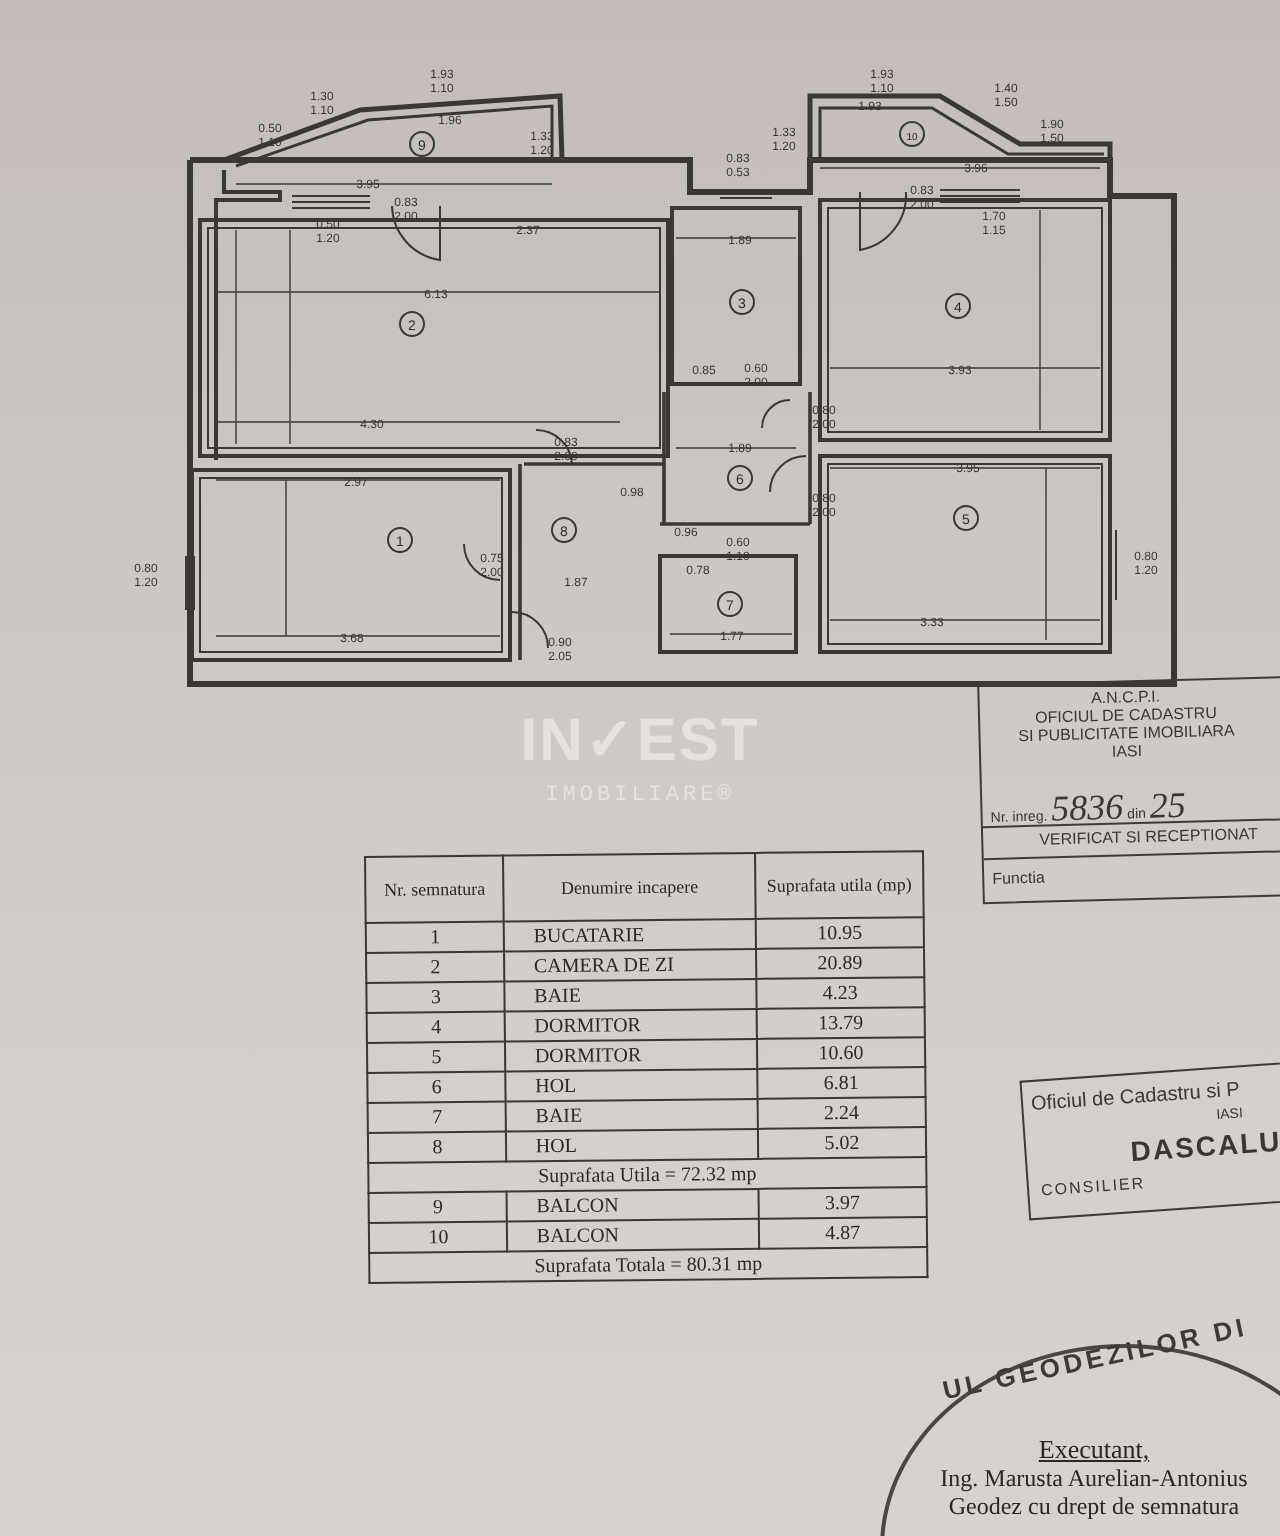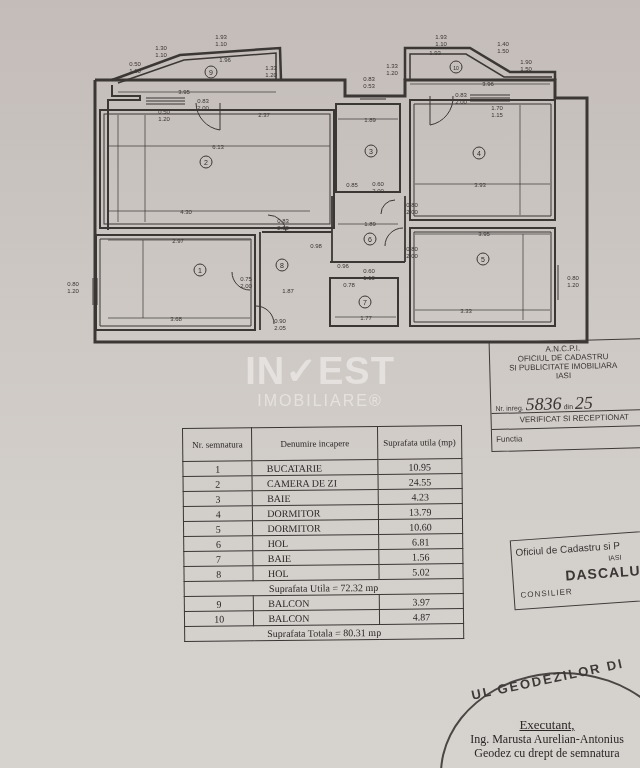--- a/index.html
+++ b/index.html
@@ -3,22 +3,22 @@
 <meta charset="utf-8">
 <style>
   html,body{margin:0;padding:0;}
   body{width:640px;height:768px;overflow:hidden;background:#c9c3bf;position:relative;
     font-family:"Liberation Serif",serif;color:#2a2726;}
   .paper{position:absolute;inset:0;background:linear-gradient(180deg,#c3bcb8 0%,#cdc8c4 40%,#d3cfcb 70%,#d6d2ce 100%);}
   svg.plan{position:absolute;left:0;top:0;}
   .dim{font-family:"Liberation Sans",sans-serif;font-size:6px;fill:#3a3634;}
   .rnum{font-family:"Liberation Sans",sans-serif;font-size:7px;fill:#2f2b2a;}
   .watermark{position:absolute;left:232px;top:352px;width:176px;text-align:center;color:#e9e6e3;opacity:.85;}
-  .wm-main{font-family:"Liberation Sans",sans-serif;font-weight:bold;font-size:38px;letter-spacing:1px;line-height:38px;}
-  .wm-sub{font-family:Liberation Sans, sans-serif;font-size:16px;letter-spacing:2px;margin-top:2px;}
+  .wm-main{font-family:"Liberation Sans",sans-serif;font-weight:bold;font-size:30px;letter-spacing:1px;line-height:38px;}
+  .wm-sub{font-family:Liberation Mono, monospace;font-size:11px;letter-spacing:2px;margin-top:2px;}
   table.rooms{position:absolute;left:182px;top:428px;width:280px;border-collapse:collapse;transform:rotate(-0.6deg);transform-origin:left top;
     font-family:"Liberation Serif",serif;font-size:10px;color:#2b2827;}
   table.rooms td,table.rooms th{border:1.4px solid #3a3634;padding:0 4px;height:14px;font-weight:normal;}
   table.rooms th{height:32px;font-size:9px;line-height:11px;}
   .c-nr{width:62px;text-align:center;}
   .c-name{width:110px;text-align:left;padding-left:14px!important;}
   .c-area{width:78px;text-align:center;}
   .sumrow td{text-align:center;}
   .stamp1{position:absolute;left:490px;top:340px;width:160px;height:108px;border:1.5px solid #3e3a38;transform:rotate(-1.5deg);
     font-family:"Liberation Sans",sans-serif;color:#3a3634;font-size:8px;}
@@ -245,21 +245,21 @@
   </tbody>
     <tbody id="room-rows">
       <tr>
         <td class="c-nr">1</td>
         <td class="c-name">BUCATARIE</td>
         <td class="c-area">10.95</td>
       </tr>
       <tr>
         <td class="c-nr">2</td>
         <td class="c-name">CAMERA DE ZI</td>
-        <td class="c-area">24.55</td>
+        <td class="c-area">20.89</td>
       </tr>
       <tr>
         <td class="c-nr">3</td>
         <td class="c-name">BAIE</td>
         <td class="c-area">4.23</td>
       </tr>
       <tr>
         <td class="c-nr">4</td>
         <td class="c-name">DORMITOR</td>
         <td class="c-area">13.79</td>
@@ -270,21 +270,21 @@
         <td class="c-area">10.60</td>
       </tr>
       <tr>
         <td class="c-nr">6</td>
         <td class="c-name">HOL</td>
         <td class="c-area">6.81</td>
       </tr>
       <tr>
         <td class="c-nr">7</td>
         <td class="c-name">BAIE</td>
-        <td class="c-area">1.56</td>
+        <td class="c-area">2.24</td>
       </tr>
       <tr>
         <td class="c-nr">8</td>
         <td class="c-name">HOL</td>
         <td class="c-area">5.02</td>
       </tr>
     </tbody>
   <tbody>
       <tr class="sumrow">
     <td colspan="3">Suprafata Utila = 72.32 mp</td>

